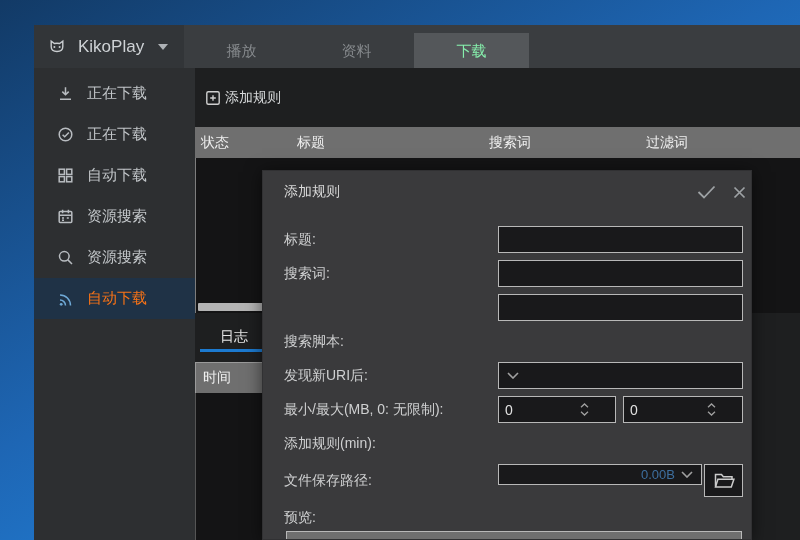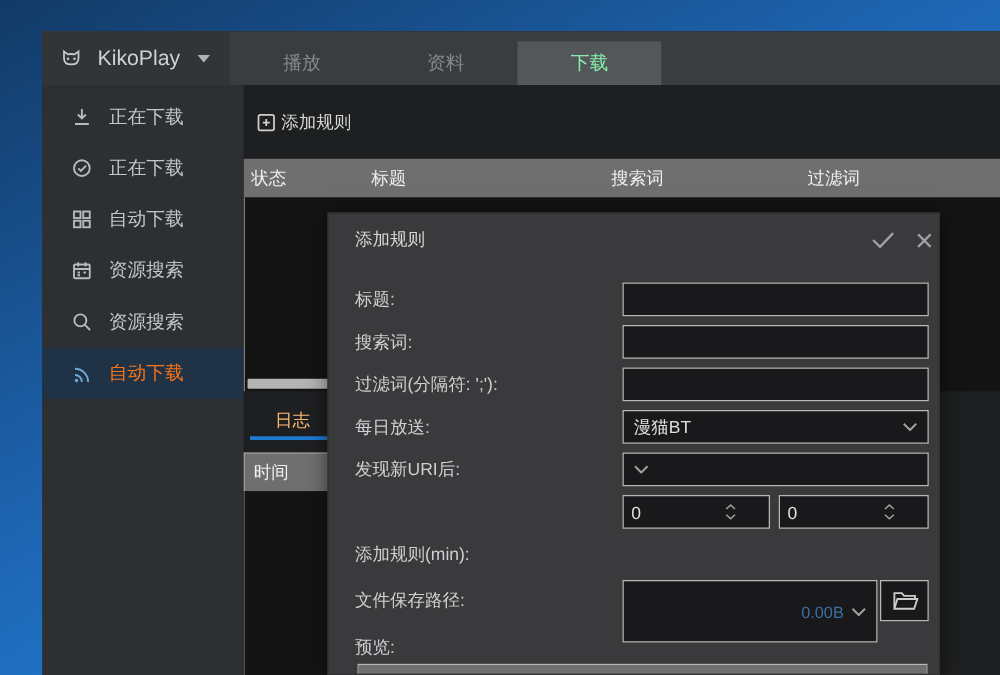--- a/index.html
+++ b/index.html
@@ -32,21 +32,21 @@
 
   
   .main{position:absolute;left:161px;top:43px;right:0;bottom:0;background:#1e1f20;}
   .add-rule{position:absolute;left:10px;top:19px;height:22px;display:flex;align-items:center;gap:4px;
     color:#d6d8d9;font-size:14px;cursor:pointer;}
   .rule-header{position:absolute;left:0;top:59px;right:0;height:31px;background:#6f6f6f;}
   .rule-header span{position:absolute;top:0;line-height:31px;color:#f0f0f0;font-size:14px;cursor:pointer;}
   .rule-body{position:absolute;left:0;top:90px;right:0;height:155px;background:#141415;border-left:1px solid #7d7d7d;box-sizing:border-box;}
   .hscroll{position:absolute;left:2px;bottom:2px;width:300px;height:8px;background:#b4b4b4;border-radius:1px;}
   .log-tab{position:absolute;left:5px;top:258px;width:68px;height:26px;text-align:center;cursor:pointer;}
-  .log-tab span{display:block;line-height:21px;color:#fdba74;font-size:14px;}
+  .log-tab span{display:block;line-height:21px;color:#e5e5e5;font-size:14px;}
   .log-underline{position:absolute;left:0;bottom:0;width:100%;height:3px;background:#1c7ad0;}
   .log-header{position:absolute;left:0;top:294px;width:360px;height:31px;background:#6f6f6f;
     border-top:1px solid #9a9a9a;border-left:1px solid #9a9a9a;box-sizing:border-box;}
   .log-header span{line-height:29px;padding-left:7px;color:#f0f0f0;font-size:14px;}
   .log-body{position:absolute;left:0;top:325px;width:360px;bottom:0;background:#141415;border-left:1px solid #555;box-sizing:border-box;}
 
   
   .dialog{position:absolute;left:228px;top:145px;width:490px;height:370px;background:#3a3a3c;
     border:1px solid #313133;box-sizing:border-box;box-shadow:0 2px 16px rgba(0,0,0,.55);overflow:hidden;}
   .dlg-title{position:absolute;left:21px;top:12px;color:#d8d8d8;font-size:14px;}
@@ -178,38 +178,32 @@
           <path d="M1.5 1.5l10 10 M11.5 1.5l-10 10" stroke="#9ea2a5" stroke-width="1.7"></path>
         </svg>
       </div>
 
       <div class="dlg-label" style="top:55px">标题:</div>
       <input class="dlg-input" style="top: 55px;" value="">
 
       <div class="dlg-label" style="top:89px">搜索词:</div>
       <input class="dlg-input" style="top: 89px;" value="">
 
-      <div class="dlg-label" style="top:123px">过滤词(分隔符: ';'):</div>
       <input class="dlg-input" style="top: 123px;" value="">
 
-      <div class="dlg-label" style="top:157px">每日放送:</div>
-      <div class="dlg-combo" style="top:157px">
-        <span>漫猫BT</span>
-        <svg width="12" height="7" viewBox="0 0 12 7">
-          <path d="M1 1l5 5 5-5" fill="none" stroke="#a0a0a0" stroke-width="1.6"></path>
-        </svg>
-      </div>
+      <div class="dlg-label" style="top:157px">搜索脚本:</div>
 
       <div class="dlg-label" style="top:191px">发现新URI后:</div>
       <div class="dlg-combo" style="top:191px">
         <svg width="12" height="7" viewBox="0 0 12 7">
           <path d="M1 1l5 5 5-5" fill="none" stroke="#a0a0a0" stroke-width="1.6"></path>
         </svg>
       </div>
 
+      <div class="dlg-label" style="top:225px">最小/最大(MB, 0: 无限制):</div>
       <div class="dlg-spin" style="top:225px;width:118px">
         <span>0</span>
         <span class="spin-arrows">
           <svg width="9" height="5" viewBox="0 0 9 5">
               <path d="M1 4.2L4.5 1 8 4.2" fill="none" stroke="#a0a0a0" stroke-width="1.3"></path>
             </svg>
           <svg width="9" height="5" viewBox="0 0 9 5">
               <path d="M1 .8L4.5 4 8 .8" fill="none" stroke="#a0a0a0" stroke-width="1.3"></path>
             </svg>
         </span>
@@ -222,21 +216,21 @@
             </svg>
           <svg width="9" height="5" viewBox="0 0 9 5">
               <path d="M1 .8L4.5 4 8 .8" fill="none" stroke="#a0a0a0" stroke-width="1.3"></path>
             </svg>
         </span>
       </div>
 
       <div class="dlg-label" style="top:259px">添加规则(min):</div>
 
       <div class="dlg-label" style="top:293px;height:33px;line-height:33px">文件保存路径:</div>
-      <div class="dlg-combo path-combo" style="top:293px;width:204px;height:50px">
+      <div class="dlg-combo path-combo" style="top:293px;width:204px;height:21px">
         <span class="size">0.00B</span>
         <svg width="12" height="7" viewBox="0 0 12 7">
           <path d="M1 1l5 5 5-5" fill="none" stroke="#a0a0a0" stroke-width="1.6"></path>
         </svg>
       </div>
       <div class="folder-btn" style="top:293px">
         <svg width="22" height="17" viewBox="0 0 22 17">
           <path d="M2.5 14.5V2.5h6l1.8 2.2H19v2.5" fill="none" stroke="#cccccc" stroke-width="1.5"></path>
           <path d="M4.9 7.2h16l-2.6 7.8H2.5z" fill="none" stroke="#cccccc" stroke-width="1.5"></path>
         </svg>

